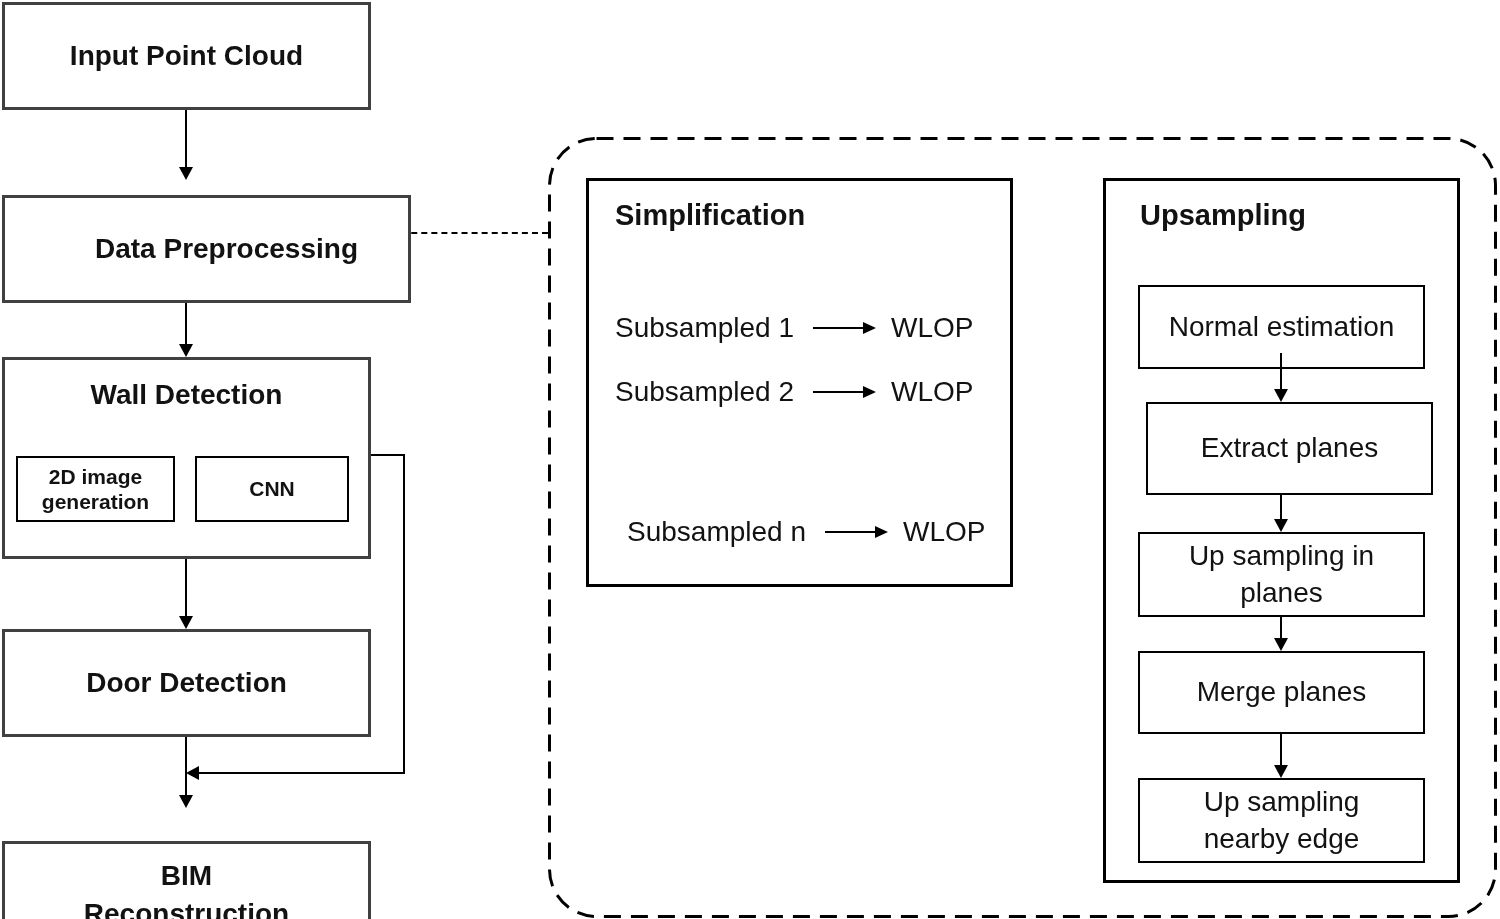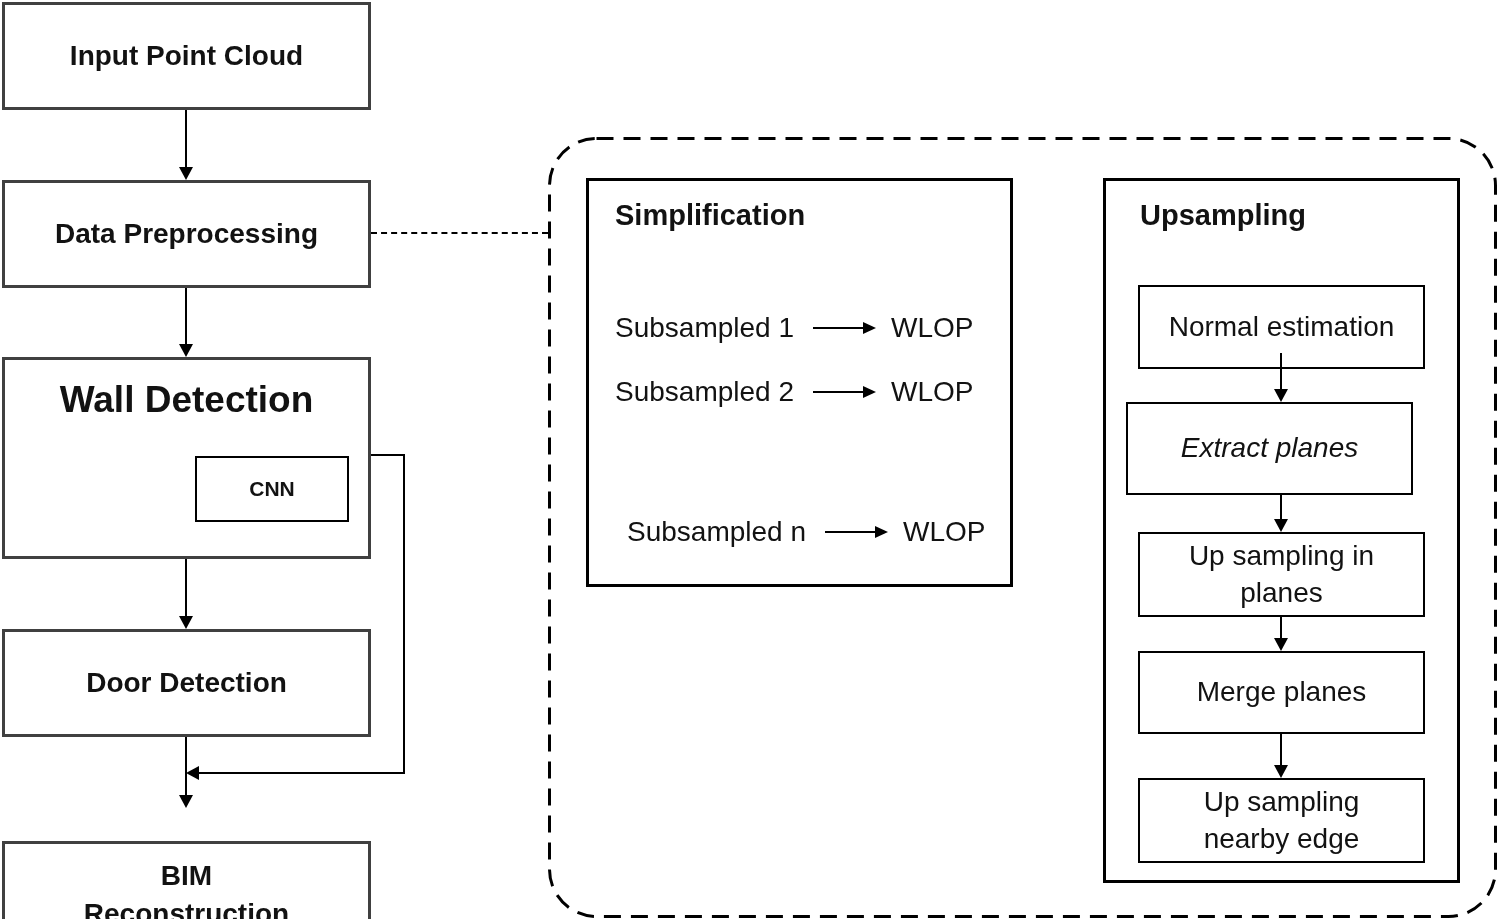--- a/index.html
+++ b/index.html
@@ -17,21 +17,21 @@
     border:3px solid #404040;
     box-sizing:content-box;
   }
   .flex-center{
     display:flex;align-items:center;justify-content:center;text-align:center;
   }
   .main-label{
     font-weight:bold;font-size:28px;line-height:1.35;white-space:pre-line;
   }
   .wall-title{
-    text-align:center;margin-top:19px;font-weight:bold;font-size:37px;
+    text-align:center;margin-top:19px;font-weight:bold;font-size:28px;
   }
   .sub-box{
     position:absolute;background:#fff;border:2px solid #000;box-sizing:content-box;
     display:flex;align-items:center;justify-content:center;text-align:center;
   }
   .sub-label{
     font-weight:bold;font-size:21px;line-height:1.2;white-space:pre-line;
   }
   .panel{
     position:absolute;background:#ffffff;border:3px solid #000;box-sizing:content-box;
@@ -100,26 +100,30 @@
 
   <div class="hline" style="left:369px;top:454px;width:36px;"></div>
   <div class="vline" style="left:403px;top:454px;height:320px;"></div>
   <div class="hline" style="left:199px;top:772px;width:206px;"></div>
   <div class="ah-left" style="left:186px;top:766px;"></div>
 
   <div class="box flex-center" style="left:2px;top:2px;width:363px;height:102px;">
     <span class="main-label">Input Point Cloud</span>
   </div>
 
-  <div class="box flex-center" style="left:2px;top:180px;width:363px;height:102px;">
+  <div class="box flex-center" style="left:2px;top:195px;width:363px;height:102px;padding-left:40px;">
     <span class="main-label">Data Preprocessing</span>
   </div>
 
   <div class="box" style="left:2px;top:357px;width:363px;height:196px;">
     <div class="wall-title">Wall Detection</div>
+    <div class="sub-box" style="left:11px;top:96px;width:155px;height:62px;">
+      <span class="sub-label">2D image
+generation</span>
+    </div>
     <div class="sub-box" style="left:190px;top:96px;width:150px;height:62px;">
       <span class="sub-label">CNN</span>
     </div>
   </div>
 
   <div class="box flex-center" style="left:2px;top:629px;width:363px;height:102px;">
     <span class="main-label">Door Detection</span>
   </div>
 
   <div class="box flex-center" style="left:2px;top:841px;width:363px;height:102px;">
@@ -160,21 +164,21 @@
 
   <div class="panel" style="left:1103px;top:178px;width:351px;height:699px;">
     <div class="panel-title" style="left:34px;top:18px;">Upsampling</div>
 
     <div class="step-box" style="left:32px;top:88px;width:283px;height:80px;margin-top:16px;">
       <span class="step-label">Normal estimation</span>
     </div>
     <div class="vline" style="left:174px;top:172px;height:36px;"></div>
     <div class="ah-down" style="left:168px;top:208px;"></div>
 
-    <div class="step-box" style="left:20px;top:221px;width:283px;height:89px;font-style:italic;">
+    <div class="step-box" style="left:40px;top:221px;width:283px;height:89px;">
       <span class="step-label">Extract planes</span>
     </div>
     <div class="vline" style="left:174px;top:314px;height:24px;"></div>
     <div class="ah-down" style="left:168px;top:338px;"></div>
 
     <div class="step-box" style="left:32px;top:351px;width:283px;height:81px;">
       <span class="step-label">Up sampling in
 planes</span>
     </div>
     <div class="vline" style="left:174px;top:436px;height:21px;"></div>

